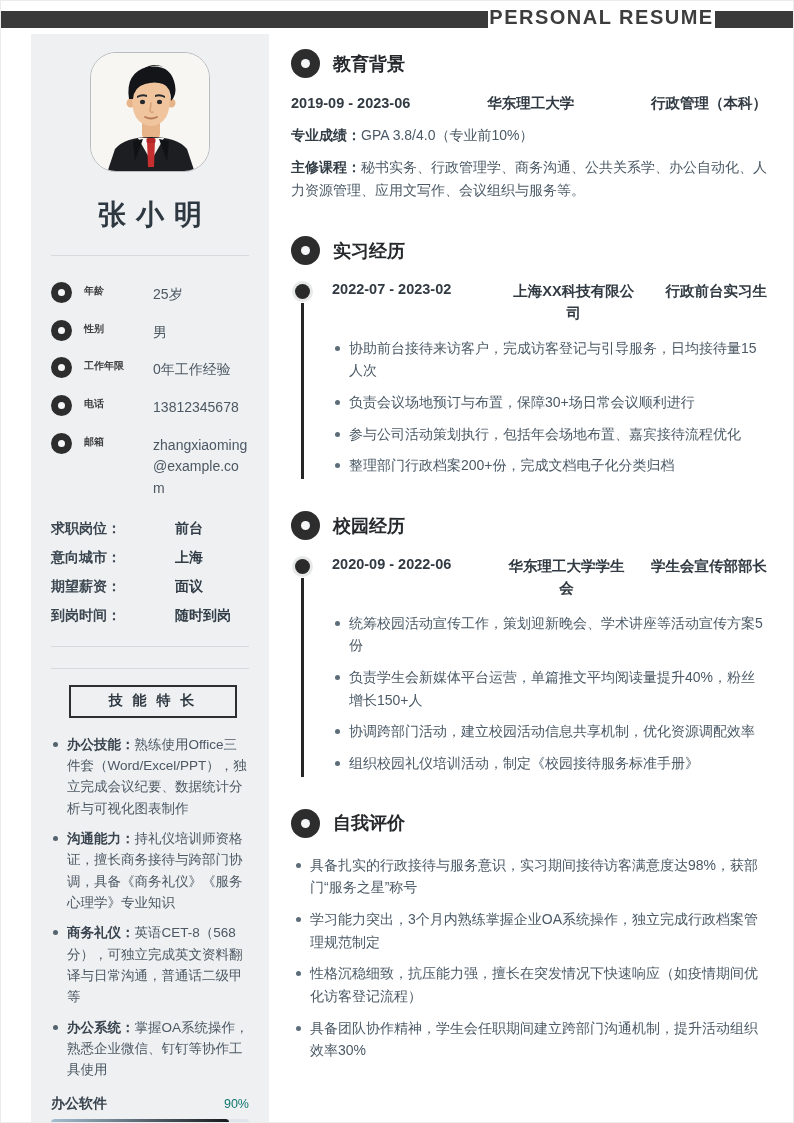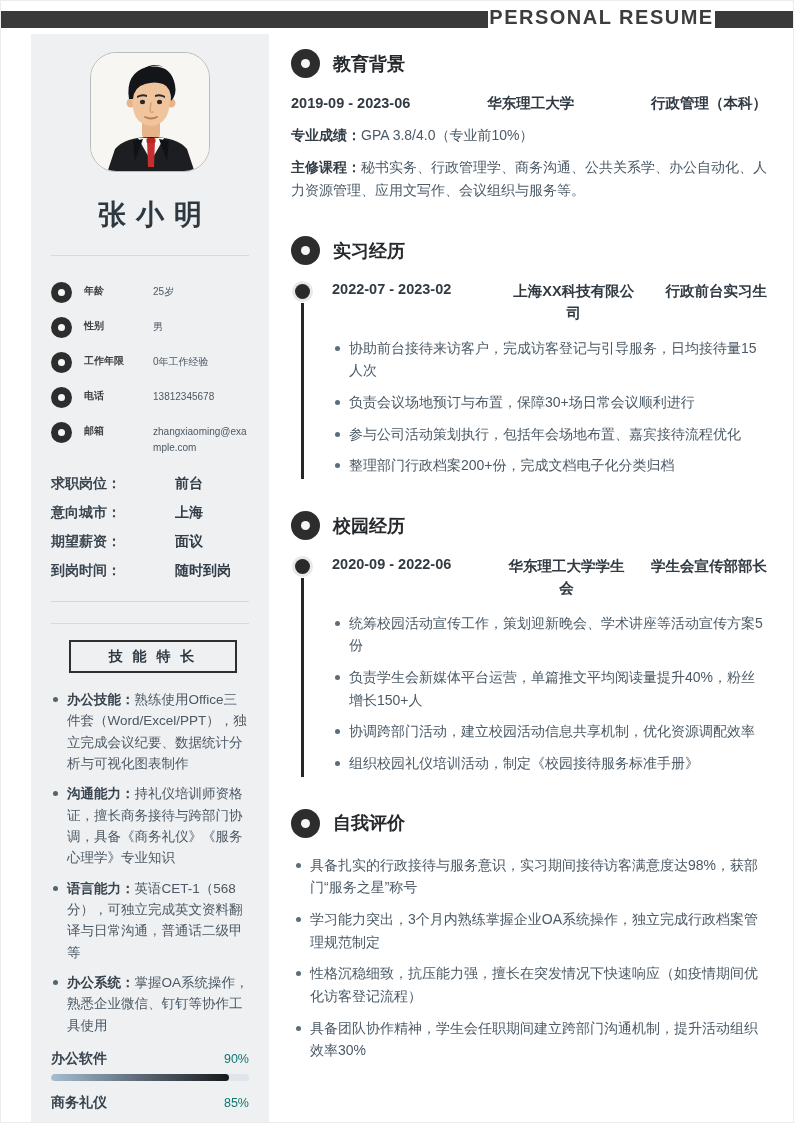--- a/index.html
+++ b/index.html
@@ -40,21 +40,21 @@
   .contact-row { display:flex; align-items:flex-start; margin-bottom:14px; }
   .donut-sm {
     flex:0 0 auto; width:21px; height:21px; border-radius:50%;
     background:#2d2d2d; position:relative; margin-right:12px; margin-top:0px;
   }
   .donut-sm::after {
     content:""; position:absolute; left:50%; top:50%; width:7px; height:7px;
     margin:-3.5px 0 0 -3.5px; border-radius:50%; background:#f5f6f7;
   }
   .contact-label { width:72px; font-size:10px; font-weight:700; color:#404040; padding-top:2px; }
-  .contact-value { width:100px; font-size:10px; color:#4c5863; word-break:break-all; line-height:1.55; padding-top:2px; }
+  .contact-value { width:100px; font-size:14px; color:#4c5863; word-break:break-all; line-height:1.55; padding-top:2px; }
 
   .intent { margin-top:20px; }
   .intent-row { display:flex; margin-bottom:11px;gap:44px; }
   .intent-label { font-size:14px; font-weight:700; color:#3a454f; }
   .intent-value { font-size:14px; font-weight:700; color:#313c46; margin-left:10px; }
 
   .skill-box {
     margin:16px 12px 0 18px; border:2px solid #2f2f2f; height:33px;
     display:flex; align-items:center; justify-content:center;
   }
@@ -233,21 +233,21 @@
     </div>
 
     <div class="skill-list">
       <div class="skill-item">
         <b>办公技能：</b><span>熟练使用Office三件套（Word/Excel/PPT），独立完成会议纪要、数据统计分析与可视化图表制作</span>
       </div>
       <div class="skill-item">
         <b>沟通能力：</b><span>持礼仪培训师资格证，擅长商务接待与跨部门协调，具备《商务礼仪》《服务心理学》专业知识</span>
       </div>
       <div class="skill-item">
-        <b>语言能力：</b><span>英语CET-1（568分），可独立完成英文资料翻译与日常沟通，普通话二级甲等</span>
+        <b>商务礼仪：</b><span>英语CET-8（568分），可独立完成英文资料翻译与日常沟通，普通话二级甲等</span>
       </div>
       <div class="skill-item">
         <b>办公系统：</b><span>掌握OA系统操作，熟悉企业微信、钉钉等协作工具使用</span>
       </div>
     </div>
 
     <div class="meters">
       <div class="meter">
         <div class="meter-head">
           <span class="meter-label">办公软件</span>

